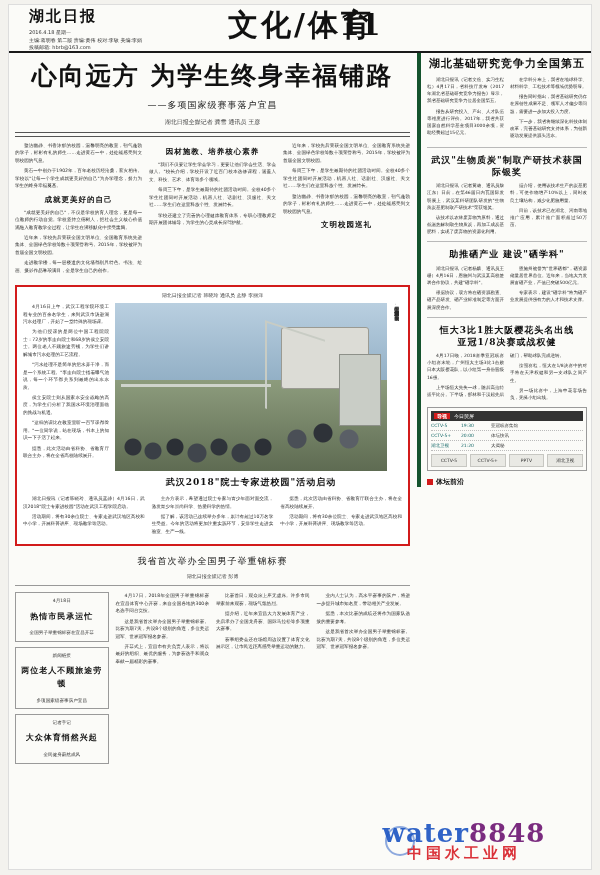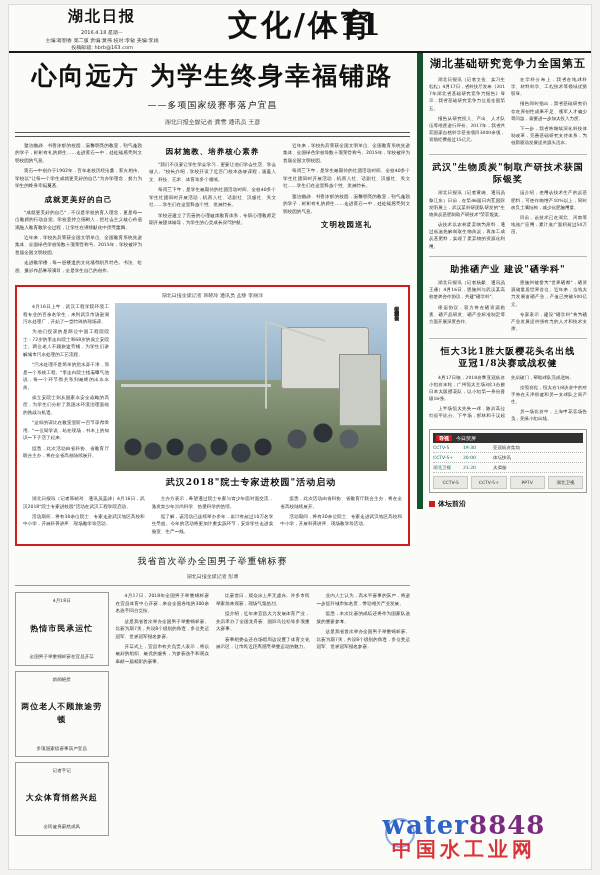--- a/index.html
+++ b/index.html
@@ -7,32 +7,32 @@
   .page{
     width:600px;height:875px;background:#f3f2ee;position:relative;overflow:hidden;
     box-sizing:border-box;
   }
   .sheet{
     position:absolute;left:8px;top:4px;width:584px;height:866px;background:#fbfbf8;
     box-sizing:border-box;border:1px solid #ddd;
   }
   
   .masthead{position:relative;height:46px;border-bottom:2px solid #1a1a1a;}
-  .mast-left{position:absolute;left:8px;top:2px;width:170px;text-align:center;}
+  .mast-left{position:absolute;left:20px;top:2px;width:170px;}
   .mast-logo{font-family:"DejaVu Serif","Liberation Serif",serif;font-weight:bold;font-size:15px;color:#111;letter-spacing:2px;}
   .mast-sub{font-size:5px;color:#333;margin-top:3px;line-height:1.5;}
   .mast-sub .row{white-space:nowrap;}
   .mast-center{position:absolute;left:185px;top:0px;margin-left:34px;}
   .mast-title{font-family:"DejaVu Serif","Liberation Serif",serif;font-size:30px;font-weight:bold;color:#111;letter-spacing:3px;}
   .mast-num{position:absolute;left:330px;top:2px;font-family:"DejaVu Serif","Liberation Serif",serif;font-size:30px;color:#111;font-weight:bold;text-align:center;}
 
   
   .cols{position:absolute;left:0;right:0;top:48px;bottom:0;}
   .colA{position:absolute;left:6px;top:0;width:395px;}
-  .colB{position:absolute;left:408px;top:0;width:170px;border-left:6px solid #14532d;padding-left:6px;box-sizing:border-box;}
+  .colB{position:absolute;left:408px;top:0;width:170px;border-left:4px solid #14532d;padding-left:6px;box-sizing:border-box;}
 
   
   .lead-title{
     font-family:"DejaVu Serif","Liberation Serif",serif;
     font-size:25px;font-weight:bold;color:#111;text-align:center;letter-spacing:2px;margin-top:6px;
   }
   .lead-sub{text-align:center;font-size:9px;color:#222;margin-top:7px;letter-spacing:1px;}
   .lead-byline{text-align:center;font-size:6px;color:#444;margin-top:6px;}
   .rule{height:1px;background:#999;margin:6px 0;}
   .rule-d{height:3px;border-top:1px solid #555;border-bottom:1px solid #555;margin:5px 0;}
@@ -90,21 +90,21 @@
   .band-title{
     font-family:"DejaVu Serif","Liberation Serif",serif;font-size:23px;font-weight:bold;text-align:center;color:#111;margin-top:5px;letter-spacing:2px;
   }
   .band-byline{text-align:center;font-size:5px;color:#444;margin-top:5px;}
 
   .bottom-grid{display:flex;gap:7px;margin-top:6px;}
   .bottom-grid > div{flex:1;}
   .stamp{
     border:1px solid #9a9a9a;padding:4px;font-size:4.6px;line-height:1.6;color:#333;text-align:center;margin-bottom:5px;
   }
-  .stamp .big{font-size:8px;font-weight:bold;color:#111;letter-spacing:1px;display:block;margin:18px 0;}
+  .stamp .big{font-size:8px;font-weight:bold;color:#111;letter-spacing:1px;display:block;margin:6px 0;}
 
   
   .rh{font-family:"DejaVu Serif","Liberation Serif",serif;font-size:11px;font-weight:bold;color:#111;text-align:center;letter-spacing:1px;margin:4px 0 4px;line-height:1.35;}
   .rh.small{font-size:9px;}
   .rtxt{font-size:4.5px;line-height:1.6;color:#2b2b2b;text-align:justify;word-break:break-all;column-count:2;column-gap:6px;}
   .rtxt p{margin:0 0 3px 0;text-indent:9px;}
   .thin{height:1px;background:#b9b9b9;margin:6px 0;}
 
   .tvbox{border:1px solid #9a9a9a;margin-top:6px;padding:3px;}
   .tv-head{display:flex;align-items:center;font-size:5px;color:#fff;background:#333;padding:2px 3px;}
@@ -117,21 +117,21 @@
   .sport-tag{display:flex;align-items:center;gap:3px;margin-top:6px;}
   .sport-tag .dot{width:6px;height:6px;background:#d21b1b;}
   .sport-tag b{font-size:7px;color:#111;}
 
   
   .wm{
     position:absolute;left:330px;bottom:6px;width:250px;text-align:center;pointer-events:none;
   }
   .wm .l1{font-size:26px;font-weight:bold;color:#1f57c3;font-family:"DejaVu Serif","Liberation Serif",serif;letter-spacing:1px;opacity:.92;}
   .wm .l1 .n{color:#701a75;}
-  .wm .l2{font-size:20px;font-weight:bold;color:#d8232a;letter-spacing:4px;margin-top:-4px;opacity:.92;}
+  .wm .l2{font-size:15px;font-weight:bold;color:#d8232a;letter-spacing:4px;margin-top:-4px;opacity:.92;}
   .wm .globe{position:absolute;left:46px;top:8px;width:26px;height:26px;border-radius:50%;border:2px solid #1f57c3;opacity:.5;}
 </style>
 </head>
 <body>
 
 <div class="page">
  <div class="sheet">
 
   <div class="masthead">
     <div class="mast-left">

